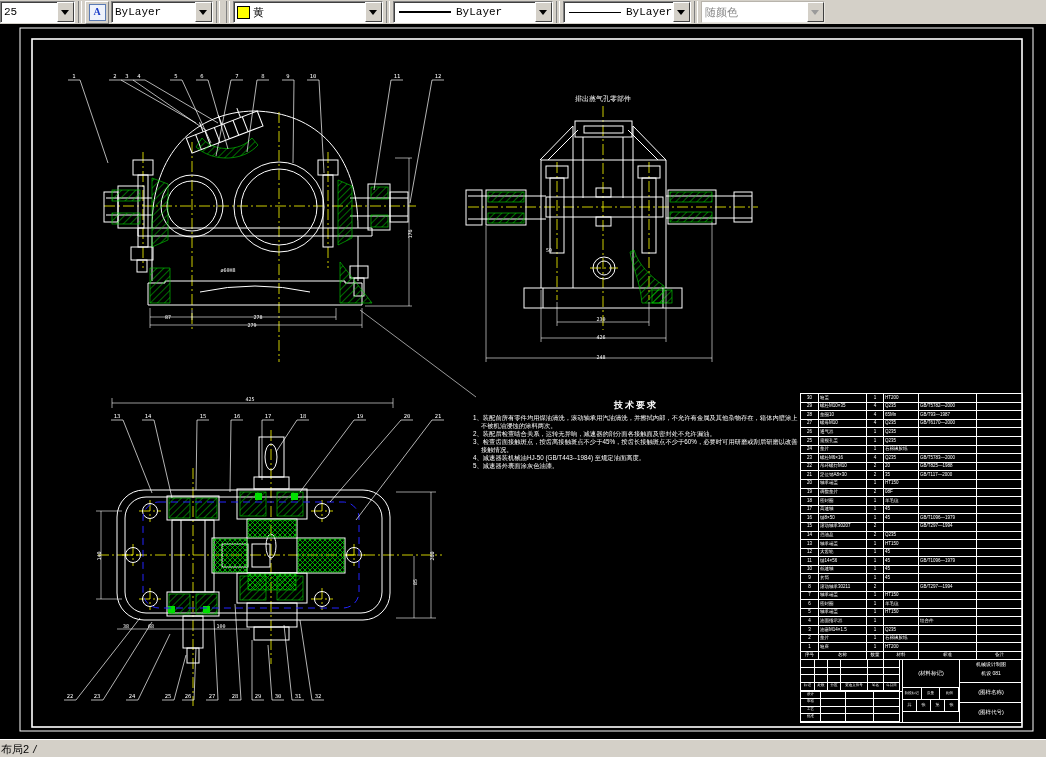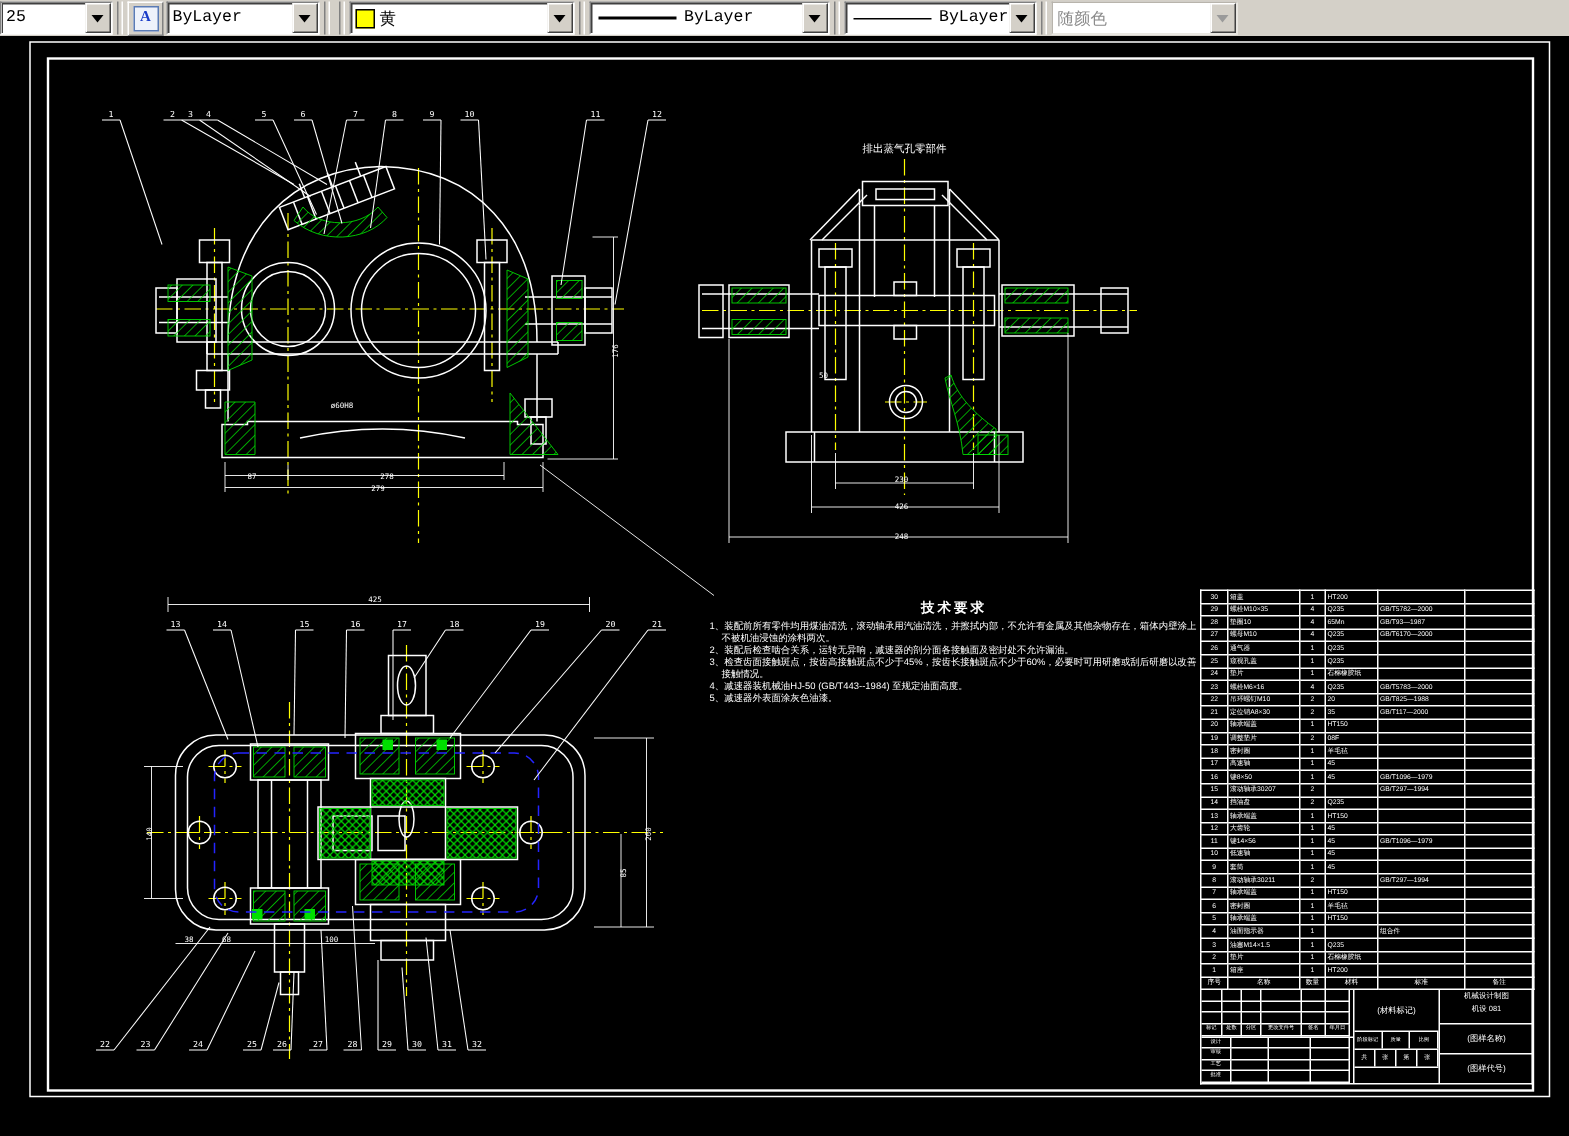--- a/index.html
+++ b/index.html
@@ -846,13 +846,17 @@
             <div>机械设计制图</div>
             <div>机设 081</div>
           </div>
           <div class="dn">(图样名称)</div>
           <div class="dc">(图样代号)</div>
         </div>
       </div>
     </div>
   </div>
 
+  <div class="statusbar">
+    <span class="tab">布局2</span>
+    <span class="tab-div">/</span>
+  </div>
 </div>
 
 </body></html>

